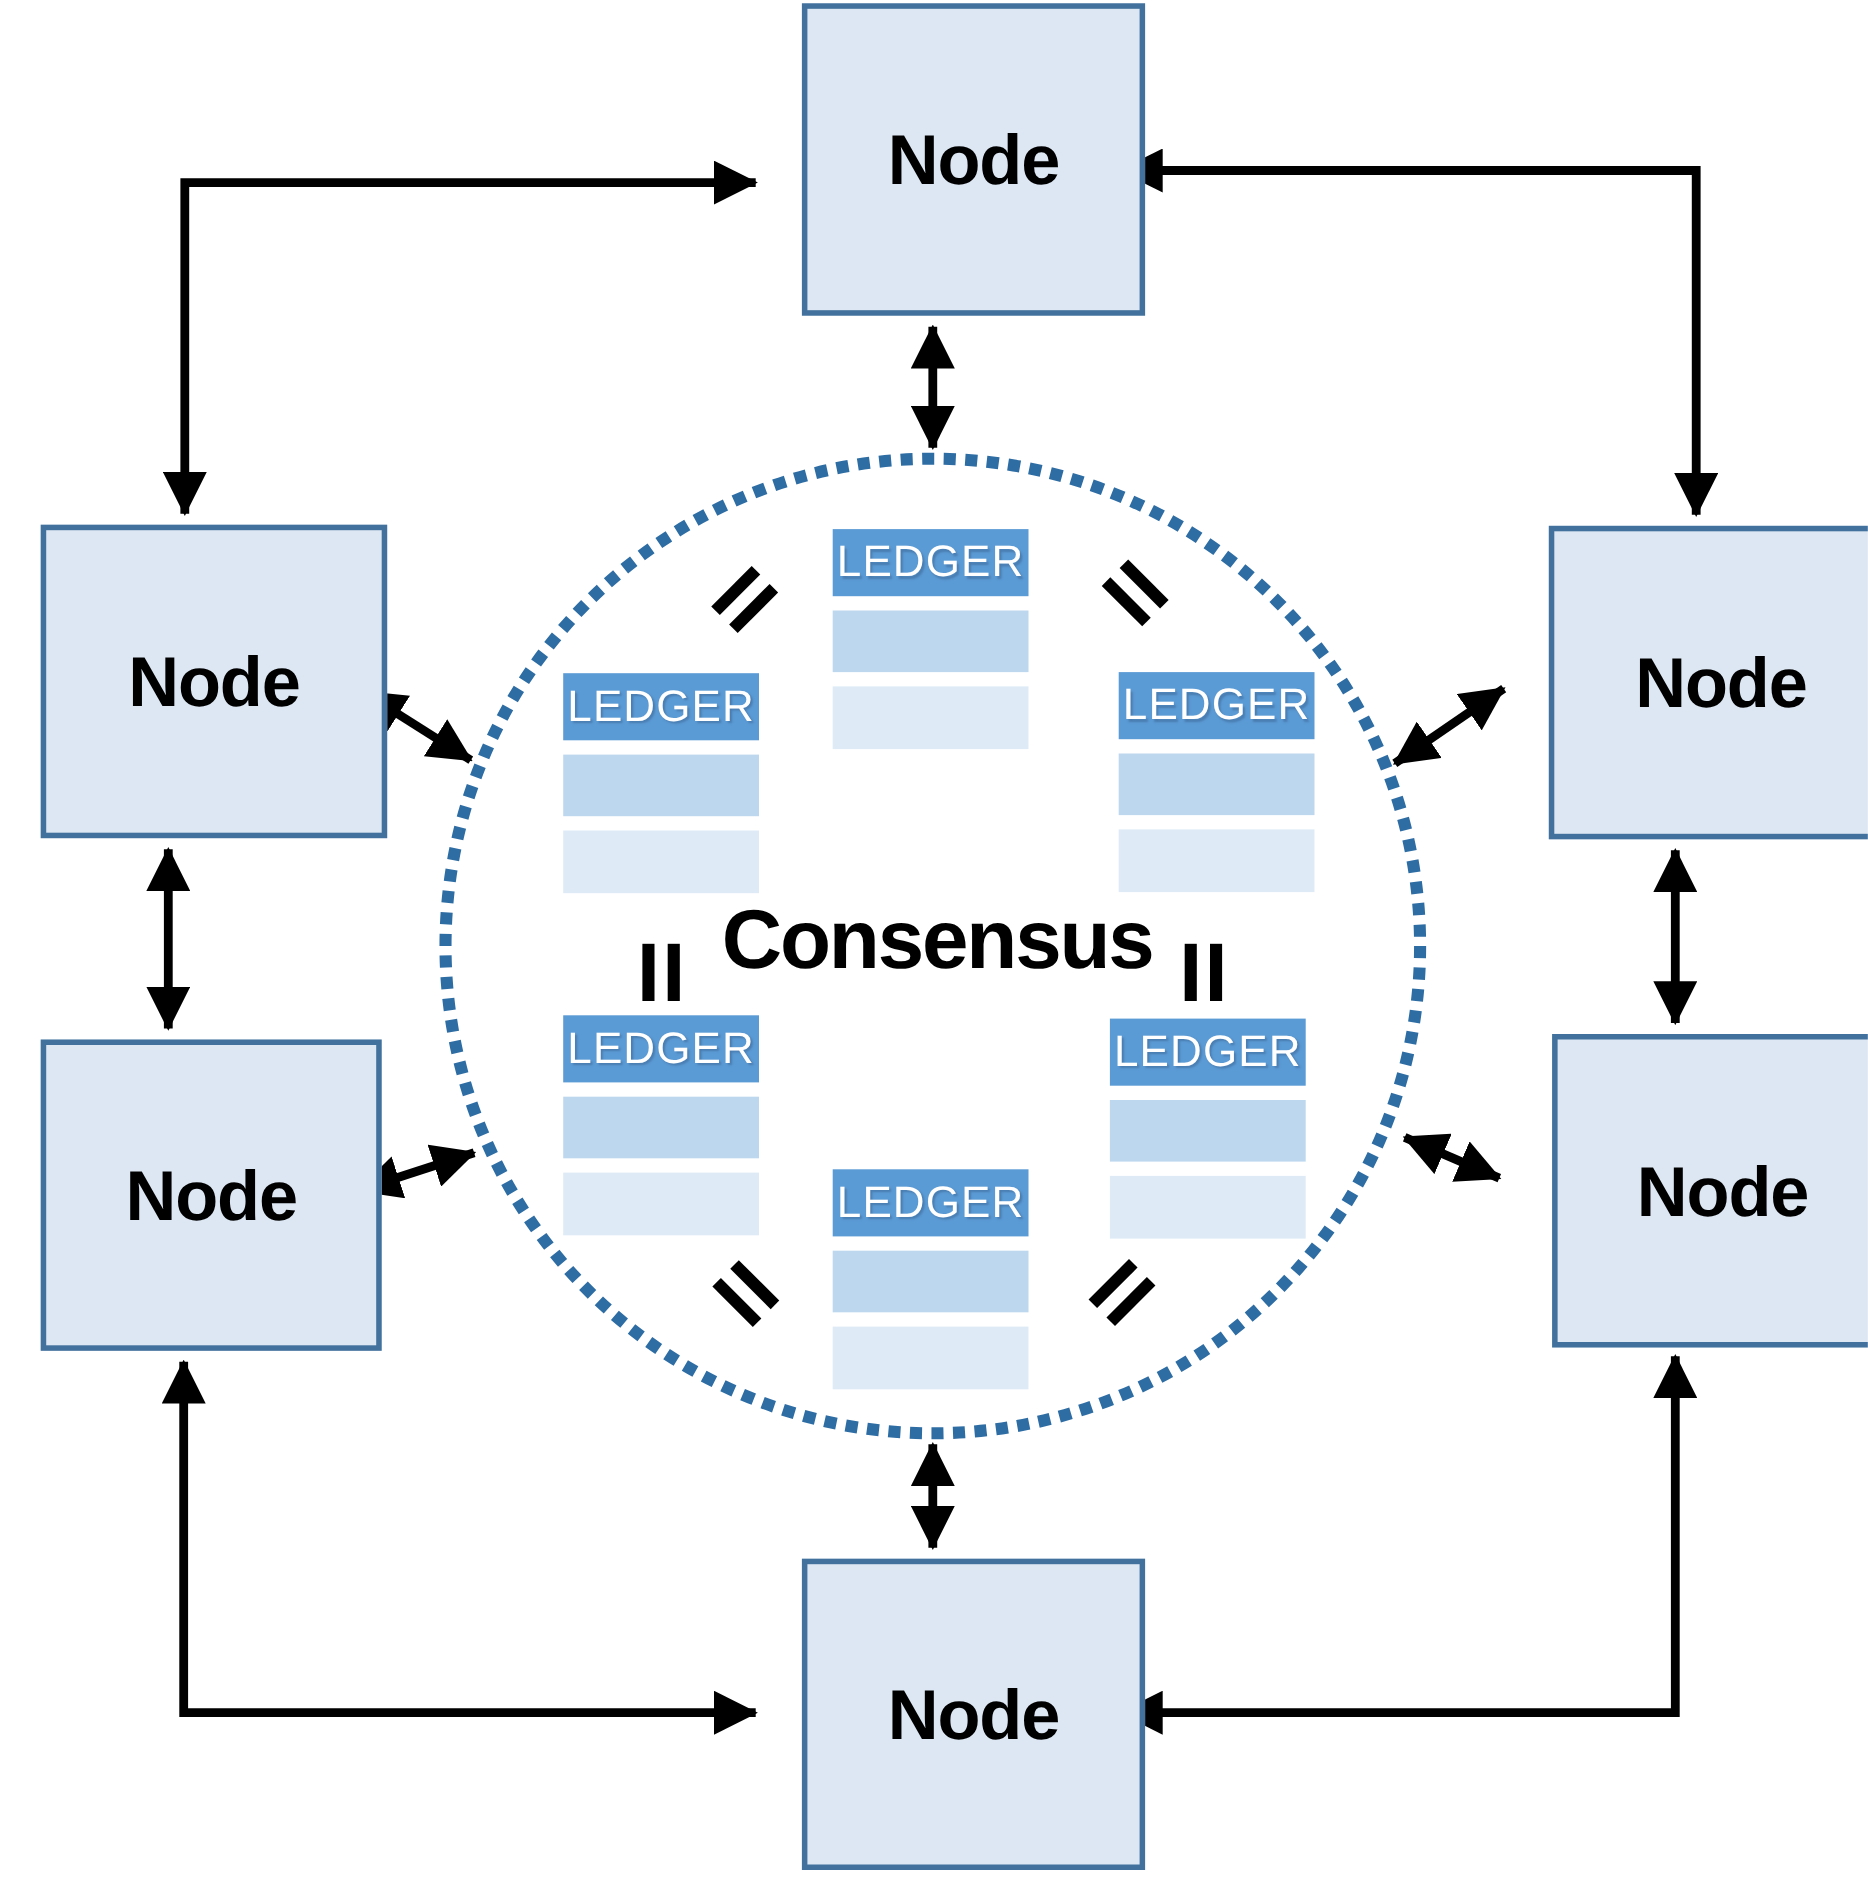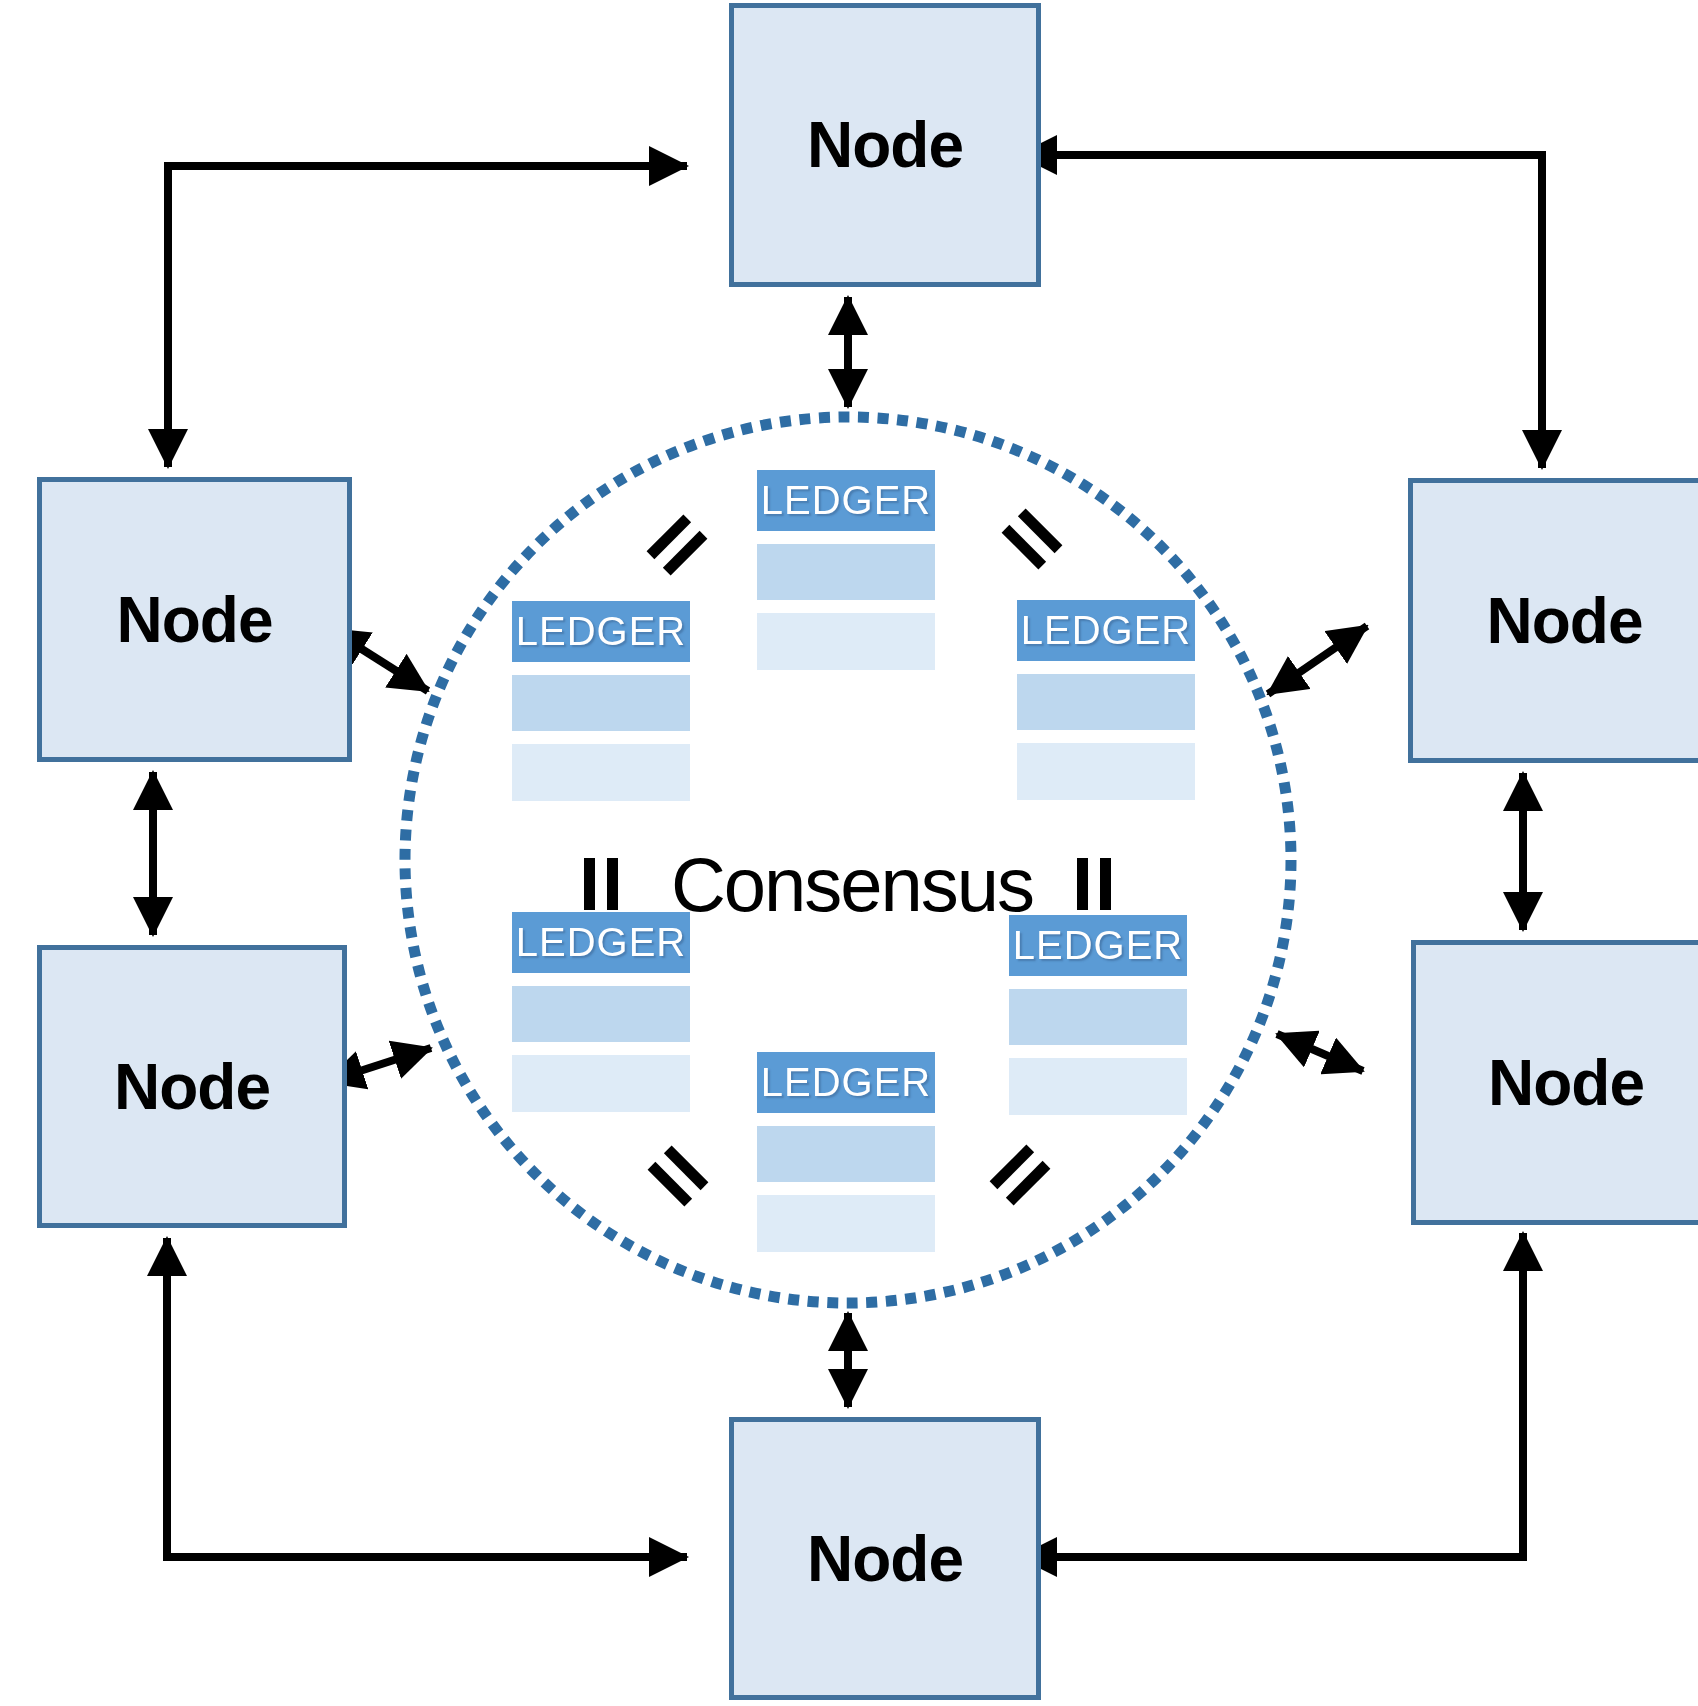--- a/index.html
+++ b/index.html
@@ -24,39 +24,39 @@
   .node{
     position:absolute;
     background:var(--node-fill);
     border:5px solid var(--node-border);
     box-sizing:border-box;
     display:flex;align-items:center;justify-content:center;
     font-weight:bold;font-size:64px;color:var(--text);
     letter-spacing:-1px;
     margin-left:32px;
   }
-  .ledger{position:absolute;width:178px;}
+  .ledger{position:absolute;width:178px;margin-top:11px;}
   .ledger-header{
     height:61px;background:var(--ledger-header);
     display:flex;align-items:center;justify-content:center;
     color:var(--ledger-text);font-size:40px;font-weight:400;letter-spacing:1px;
     text-shadow:2px 2px 2px rgba(40,70,110,0.35);
     margin-bottom:13px;
   }
   .ledger-row{width:100%;margin-bottom:13px;}
   .ledger-row.r1{height:56px;background:var(--ledger-row1);}
   .ledger-row.r2{height:57px;background:var(--ledger-row2);margin-bottom:0;}
   .eq{
     position:absolute;width:52px;height:34px;
     display:flex;flex-direction:column;justify-content:space-between;
   }
   .eq .bar{display:block;width:52px;height:11px;background:var(--arrow);}
   .consensus{
-    position:absolute;left:602px;top:841px;width:500px;
-    text-align:center;font-size:76px;font-weight:normal;color:var(--text);
+    position:absolute;left:602px;top:811px;width:500px;
+    text-align:center;font-size:76px;font-weight:bold;color:var(--text);
     letter-spacing:-2px;white-space:nowrap;
   }
 </style>
 </head>
 <body>
 
 <div class="stage">
 
   <svg class="wires" viewBox="0 0 1698 1706" xmlns="http://www.w3.org/2000/svg">
     <defs>

